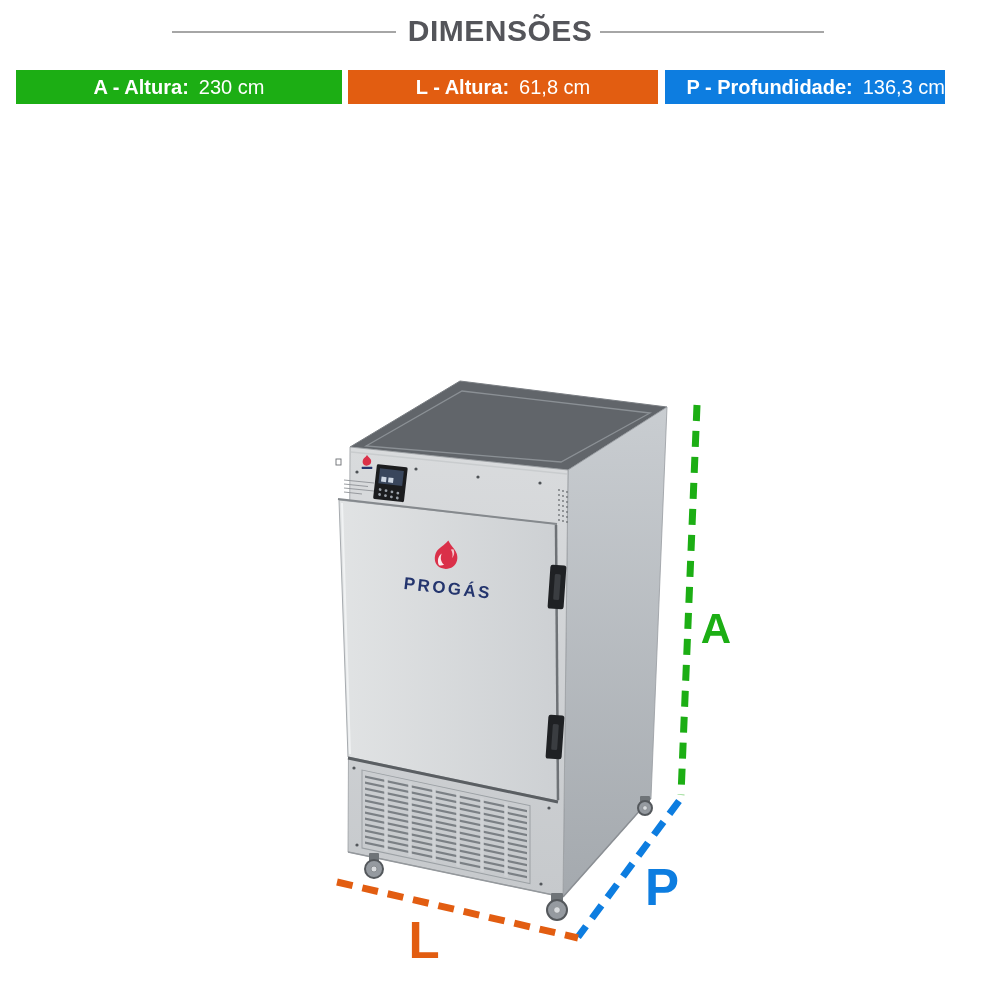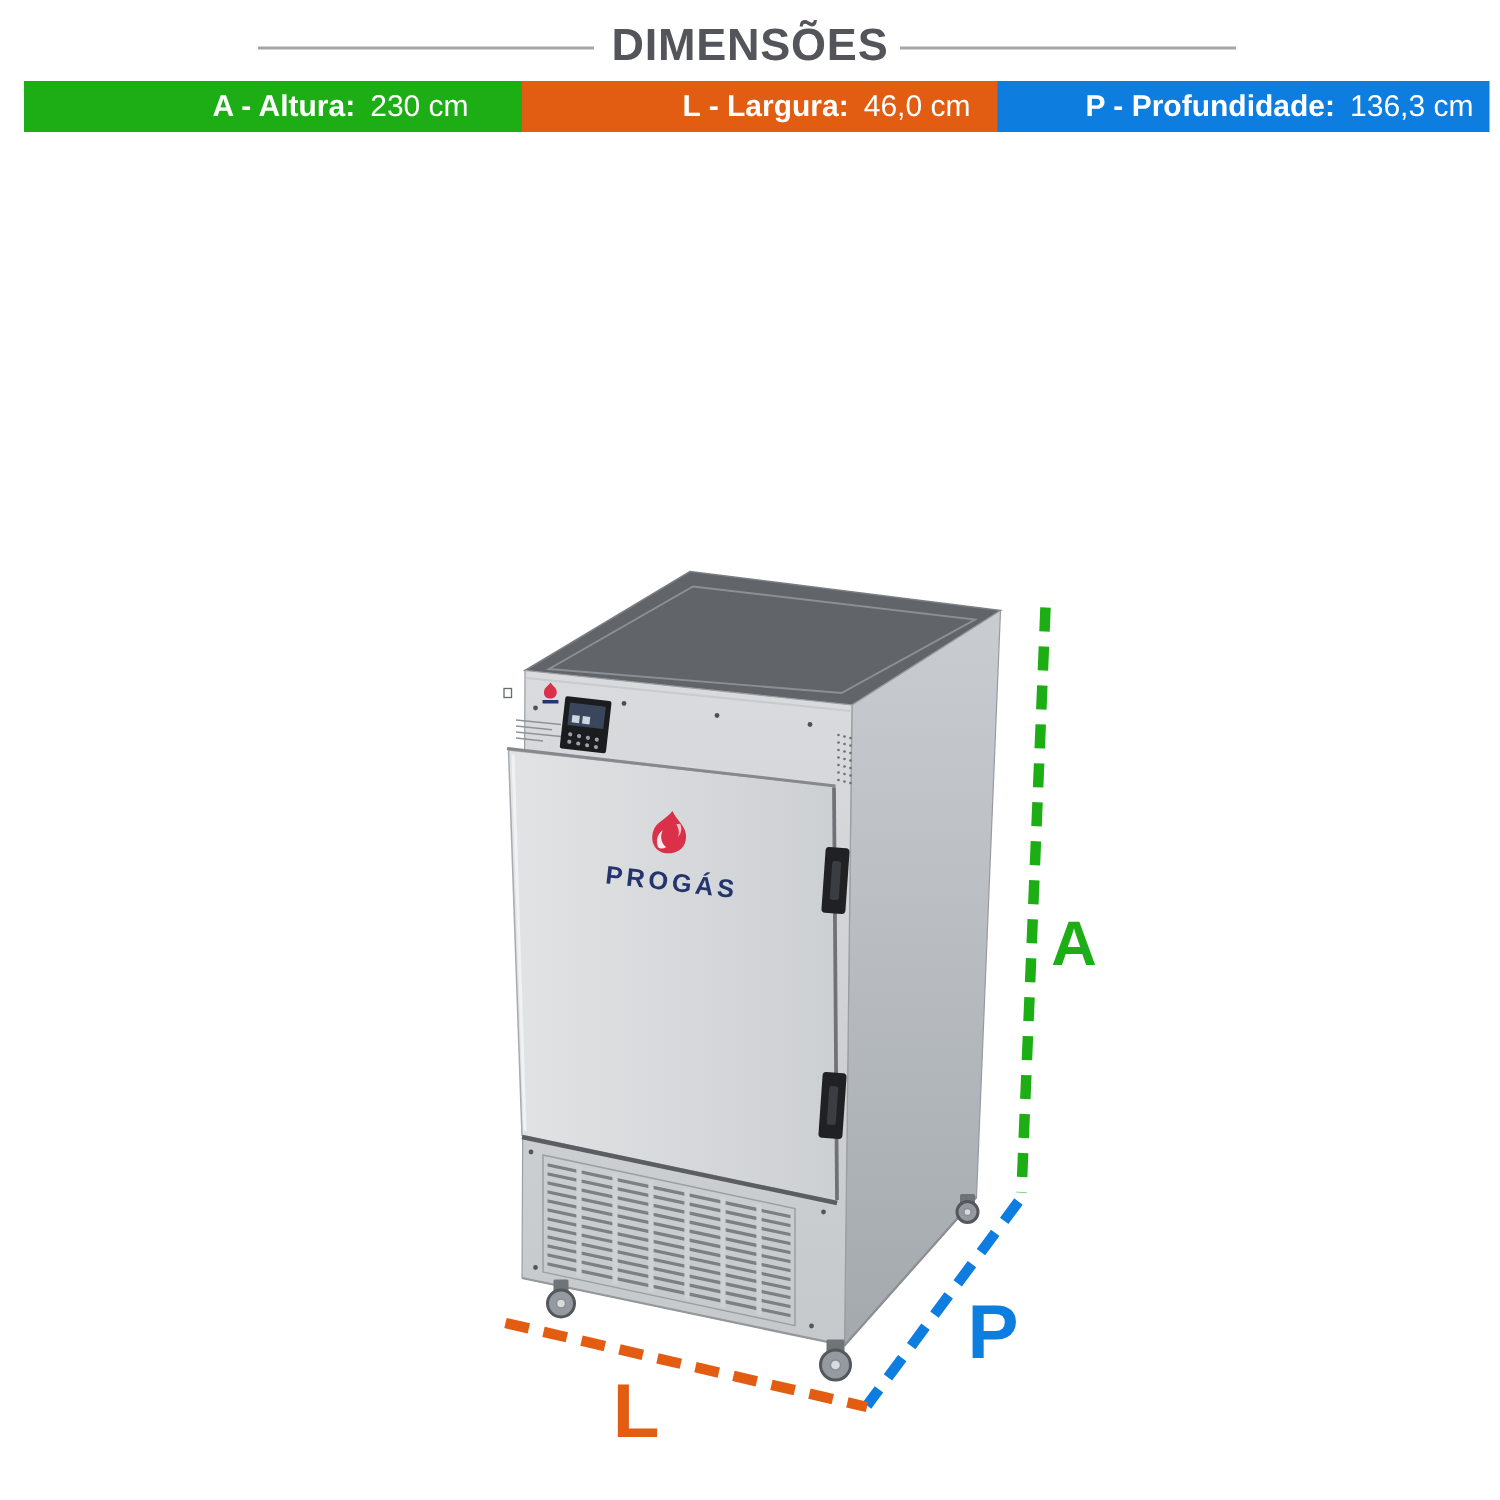--- a/index.html
+++ b/index.html
@@ -11,49 +11,49 @@
   
   .page-title{
     position:absolute;top:14px;left:0;width:100%;margin:0;text-align:center;
     font-size:30px;font-weight:700;letter-spacing:.5px;color:#54555a;
   }
   .title-line{position:absolute;top:31px;height:2px;background:#a6a6a6;}
   .title-line.left{left:172px;width:224px;}
   .title-line.right{left:600px;width:224px;}
   
   .bar{
-    position:absolute;top:54px;height:34px;display:flex;align-items:center;
-    justify-content:center;gap:10px;color:#ffffff;font-size:20px;white-space:nowrap;padding-left:48px;
+    position:absolute;top:70px;height:34px;display:flex;align-items:center;
+    justify-content:center;gap:10px;color:#ffffff;font-size:20px;white-space:nowrap;
   }
   .bar .lbl{font-weight:700;}
   .bar .val{font-weight:400;}
   .bar.a{left:16px;width:326px;}
   .bar.l{left:348px;width:310px;}
-  .bar.p{left:665px;width:280px;}
+  .bar.p{left:665px;width:280px;justify-content:flex-end;}
   
   #scene{position:absolute;left:0;top:0;}
   text.dim-letter{font-family:"Liberation Sans",sans-serif;font-weight:700;}
   text.brand{font-family:"Liberation Sans",sans-serif;font-weight:700;letter-spacing:2.5px;}
 </style>
 </head>
 <body>
 
 <div id="stage">
 
   <div class="title-line left"></div>
   <h1 class="page-title">DIMENSÕES</h1>
   <div class="title-line right"></div>
 
   <div class="bar a" style="background-color: rgb(28, 174, 20);">
     <span class="lbl">A - Altura:</span>
     <span class="val">230 cm</span>
   </div>
   <div class="bar l" style="background-color: rgb(226, 93, 17);">
-    <span class="lbl">L - Largura:</span>
-    <span class="val">46,0 cm</span>
+    <span class="lbl">L - Altura:</span>
+    <span class="val">61,8 cm</span>
   </div>
   <div class="bar p" style="background-color: rgb(13, 125, 224);">
     <span class="lbl">P - Profundidade:</span>
     <span class="val">136,3 cm</span>
   </div>
 
   <svg id="scene" width="1000" height="1000" viewBox="0 0 1000 1000">
     <defs>
       <linearGradient id="gradSide" x1="0" y1="0" x2="0" y2="1">
         <stop offset="0" stop-color="#c9cdd1"></stop>

